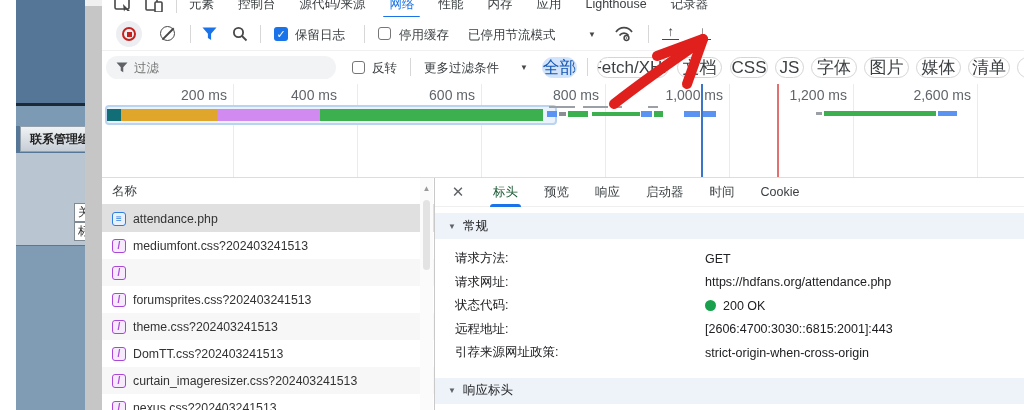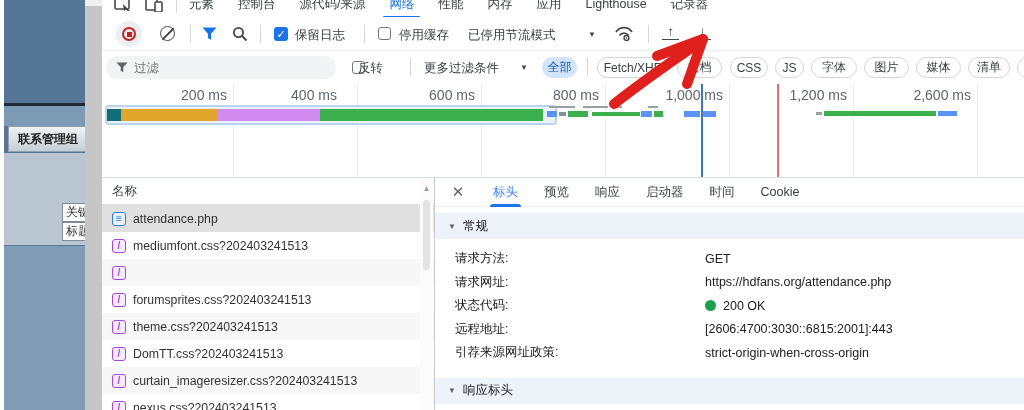--- a/index.html
+++ b/index.html
@@ -1,21 +1,21 @@
 <!DOCTYPE html>
 <html><head>
 <meta charset="utf-8">
 <style>
   * { margin:0; padding:0; box-sizing:border-box; }
   html,body { width:1024px; height:410px; overflow:hidden; background:#fff;
     font-family:"Liberation Sans","DejaVu Sans",sans-serif; }
   #stage { position:relative; width:1024px; height:410px; overflow:hidden; background:#fff; }
 
   
-  #bg-page { position:absolute; left:4px; top:0; width:85px; height:410px; background:#567697; overflow:hidden; }
+  #bg-page { position:absolute; left:16px; top:0; width:85px; height:410px; background:#567697; overflow:hidden; }
   .bg-top { position:absolute; left:0; top:0; width:85px; height:103px; background:#567697; }
   .bg-darkline { position:absolute; left:0; top:103px; width:85px; height:3px; background:#1c2a38; }
   .bg-band1 { position:absolute; left:0; top:106px; width:85px; height:20px; background:#7d9ab4; }
   .bg-contact { position:absolute; left:4px; top:126px; width:81px; height:26px;
     background:linear-gradient(#f0f3f5,#c6cdd5); border:1px solid #93a1ad; border-right:none;
     display:flex; align-items:center; padding-left:9px; font-size:12px; font-weight:bold; color:#222;
     white-space:nowrap; overflow:hidden; }
   .bg-panel { position:absolute; left:0; top:153px; width:85px; height:92px; background:#b9c6d2; }
   .bg-inputbox { position:absolute; left:58px; width:27px; height:19px; background:#fff;
     border:1px solid #808a93; font-size:12px; color:#333; display:flex; align-items:center;
@@ -53,21 +53,21 @@
   .caret { font-size:8px; color:#474747; }
   .updown { width:17px; text-align:center; font-size:13.5px; line-height:13px; color:#474747; border-bottom:1.8px solid #474747; padding-bottom:1px; }
 
   
   #dt-filterbar { position:relative; height:33px; background:#fff; }
   .filter-pill { position:absolute; left:4px; top:5px; width:230px; height:23px; background:#f1f3f4; border-radius:12px;
     display:flex; align-items:center; padding:0 10px; gap:6px; }
   .filter-pill input { border:none; outline:none; background:transparent; font-size:12.5px; color:#3c4043; width:170px;
     font-family:"Liberation Sans","DejaVu Sans",sans-serif; }
   .chip { position:absolute; top:6px; height:21px; border:1px solid #d5d5d5; border-radius:11px; background:#fff;
-    display:flex; align-items:center; justify-content:center; font-size:12px; color:#3c4043; white-space:nowrap; overflow:hidden; }
+    display:flex; align-items:center; justify-content:center; font-size:17px; color:#3c4043; white-space:nowrap; overflow:hidden; }
   .chip.selected { background:#d2e3fc; border-color:#d2e3fc; color:#1557b0; }
 
   
   #dt-timeline { position:relative; height:94px; background:#fff; border-bottom:1px solid #d6dee8; overflow:hidden; }
   .gridline { position:absolute; top:0; width:1px; height:94px; background:#e4edf6; }
   .tick { position:absolute; top:3px; width:80px; text-align:right; font-size:14px; color:#60656b; }
   .tl-halo { position:absolute; left:3px; top:21px; width:452px; height:20px; border:2px solid #b9d3f1; border-radius:4px; background:#eaf2fc; }
   .seg { position:absolute; }
   .vline { position:absolute; top:0; height:94px; width:2px; }
 
@@ -85,21 +85,21 @@
   .ficon.css { border:1.5px solid #ab47d8; background:#f6ebfd; color:#ab47d8; font-size:10px; line-height:11px; font-weight:bold; }
   .list-scroll { position:absolute; right:1px; top:0; width:13px; height:232px; background:#fbfbfb; }
   .list-scroll .up { position:absolute; top:6px; left:0; width:13px; text-align:center; font-size:8px; color:#9a9a9a; }
   .list-scroll .thumb { position:absolute; top:22px; left:3px; width:7px; height:70px; background:#e3e3e3; border-radius:4px; }
 
   
   #req-details { position:relative; flex:1; height:232px; background:#fff; overflow:hidden; }
   .det-tabs { height:29px; display:flex; align-items:center; border-bottom:1px solid #efefef; }
   .det-close { width:16px; margin:0 14px 0 15px; font-size:15px; color:#5f6368; text-align:center; }
   .det-tab { position:relative; height:29px; display:flex; align-items:center; padding:0 13px; color:#3c4043; white-space:nowrap; }
-  .det-tab.active { color:#3b82f6; }
+  .det-tab.active { color:#14532d; }
   .det-tab.active .tab-underline { position:absolute; left:10px; right:10px; bottom:0; height:3px; background:#1a73e8; border-radius:3px 3px 0 0; }
   .section-hdr { margin-top:6px; height:26px; background:#eef3f9; display:flex; align-items:center; gap:7px; padding-left:13px; color:#202124; }
   .section-hdr .tri { font-size:8px; color:#5f6368; }
   .kv-rows { padding-top:8px; }
   .kv-row { display:flex; height:23.5px; align-items:center; }
   .kv-label { width:270px; padding-left:20px; color:#202124; flex:none; white-space:nowrap; }
   .kv-value { color:#202124; display:flex; align-items:center; gap:7px; white-space:nowrap; }
   .status-dot { width:11px; height:11px; border-radius:50%; background:#19a04c; flex:none; }
   .sec2 { margin-top:13px; }
 
@@ -216,21 +216,21 @@
     </div>
 
     <div id="dt-filterbar">
       <div class="filter-pill">
         <svg width="12" height="11" viewBox="0 0 15 14">
           <path d="M0.5 0.5 h14 l-5.4 6.2 v6.3 l-3.2 -2 v-4.3 Z" fill="#5f6368"></path>
         </svg>
         <input readonly="" placeholder="过滤" style="">
       </div>
       <div class="abs cb unchecked" style="left:250px; top:10px;"></div>
-      <div class="abs tool-label" style="left:256px; top:9px;text-align:center;">反转</div>
+      <div class="abs tool-label" style="left:270px; top:9px;text-align:center;">反转</div>
       <div class="abs vdiv" style="left:308px; top:7px;"></div>
       <div class="abs tool-label" style="left:322px; top:9px;">更多过滤条件</div>
       <div class="abs caret" style="left:418px; top:12px;">▼</div>
       <div class="chip selected" style="left:440px; width:35px;">
           <span>全部</span>
         </div>
       <div class="abs vdiv" style="left:485px; top:7px;"></div>
       <div class="chip" style="left:495px; width:72px;">
           <span>Fetch/XHR</span>
         </div>

